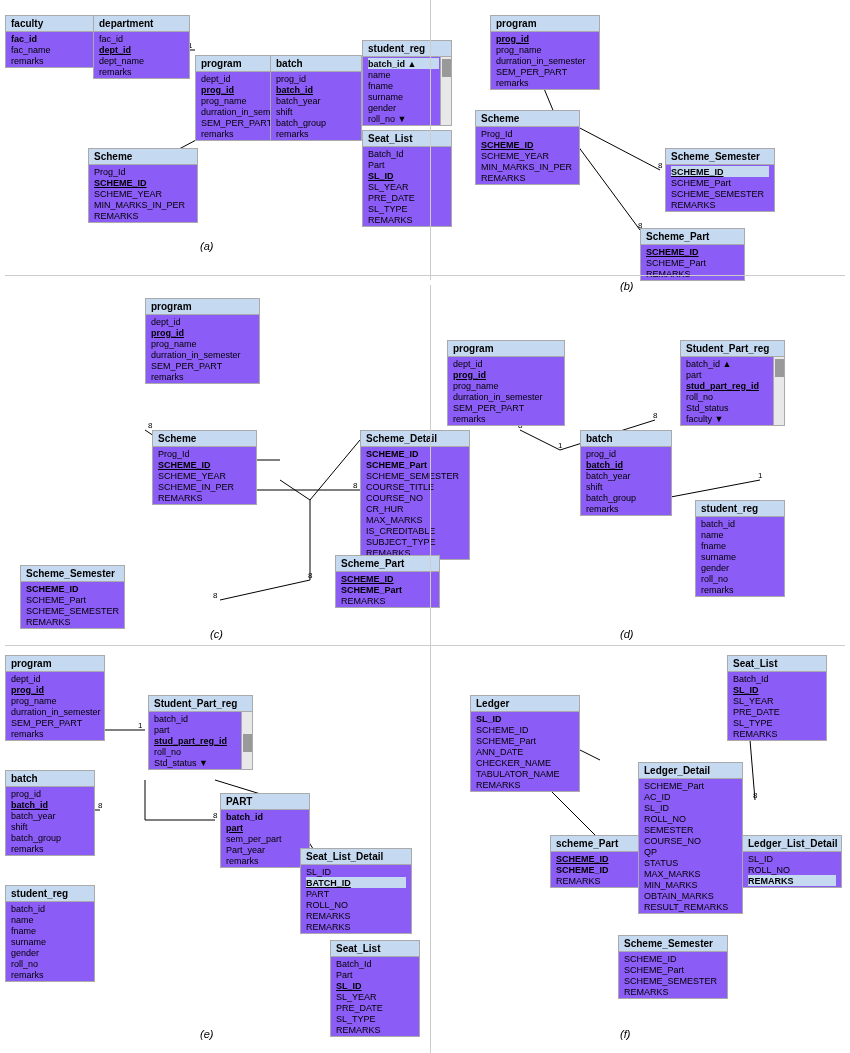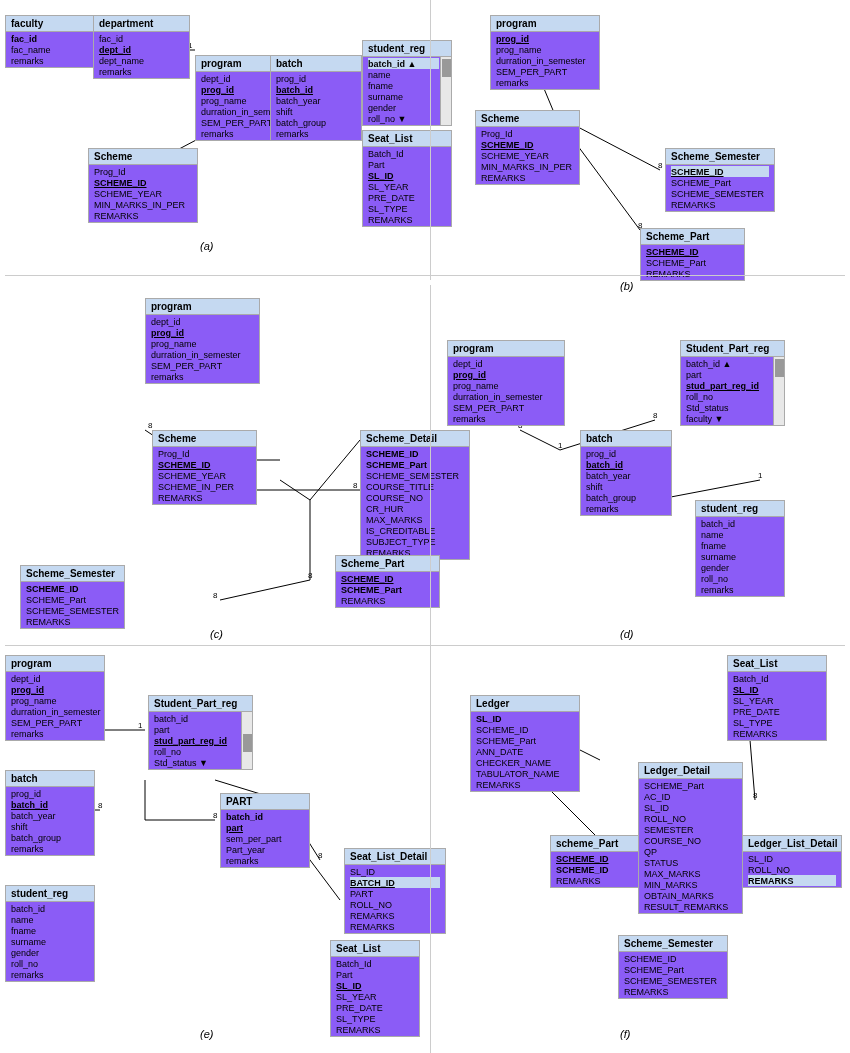--- a/index.html
+++ b/index.html
@@ -452,21 +452,21 @@
     <div class="table-header">PART</div>
     <div class="table-body">
       <div class="table-row bold">batch_id</div>
       <div class="table-row bold underline">part</div>
       <div class="table-row">sem_per_part</div>
       <div class="table-row">Part_year</div>
       <div class="table-row">remarks</div>
     </div>
   </div>
 
-  <div class="table-box" style="left:300px;top:848px;width:102px;margin-left:44px;">
+  <div class="table-box" style="left:300px;top:848px;width:112px;">
     <div class="table-header">Seat_List_Detail</div>
     <div class="table-body">
       <div class="table-row">SL_ID</div>
       <div class="table-row highlighted bold underline">BATCH_ID</div>
       <div class="table-row">PART</div>
       <div class="table-row">ROLL_NO</div>
       <div class="table-row">REMARKS</div>
       <div class="table-row">REMARKS</div>
     </div>
   </div>

